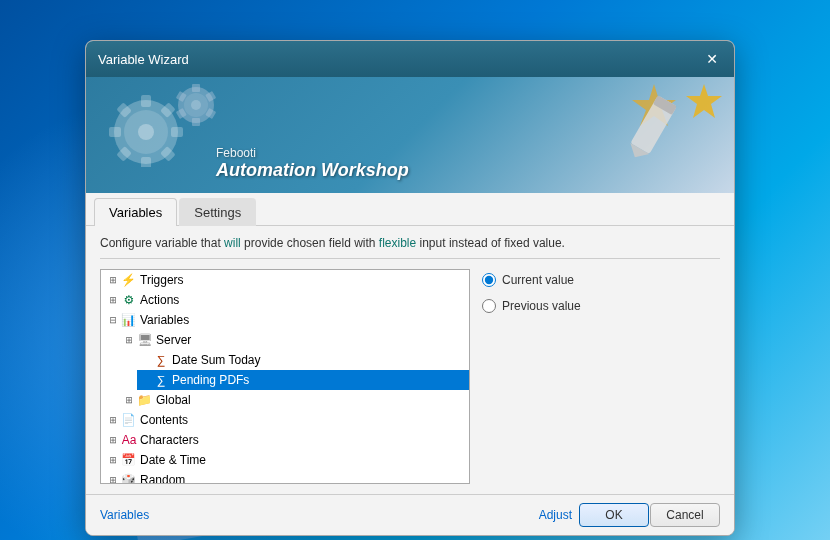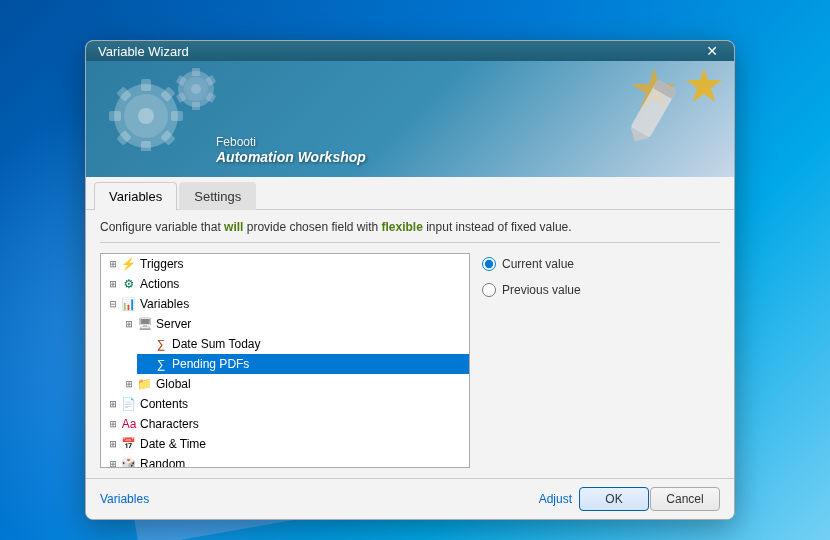--- a/index.html
+++ b/index.html
@@ -56,21 +56,21 @@
     }
 
     
     .title-bar {
       background: linear-gradient(180deg, #2d6f8a 0%, #1f5c75 100%);
       color: white;
       padding: 8px 12px;
       display: flex;
       align-items: center;
       justify-content: space-between;
-      height: 20px;
+      height: 36px;
     }
     .title-bar-title {
       font-size: 13px;
       font-weight: 400;
     }
     .title-bar-close {
       width: 20px;
       height: 20px;
       background: none;
       border: none;
@@ -102,21 +102,21 @@
       bottom: 12px;
       left: 130px;
       color: white;
       text-shadow: 1px 1px 3px rgba(0,0,0,0.5);
     }
     .banner-text .company {
       font-size: 12px;
       opacity: 0.9;
     }
     .banner-text .product {
-      font-size: 14px;
+      font-size: 18px;
       font-weight: 700;
       font-style: italic;
     }
     .banner-pencil {
       position: absolute;
       right: 40px;
       top: 5px;
       width: 80px;
       height: 80px;
     }
@@ -160,22 +160,22 @@
       padding: 10px 14px;
     }
     .description {
       font-size: 12px;
       color: #333;
       margin-bottom: 10px;
       border-bottom: 1px solid #ccc;
       padding-bottom: 8px;
     }
     .description span {
-      font-weight: 700;
-      color: #4d7c0f;
+      font-weight: 400;
+      color: #0f766e;
     }
 
     
     .main-panel {
       display: flex;
       gap: 12px;
     }
 
     
     .tree-container {

